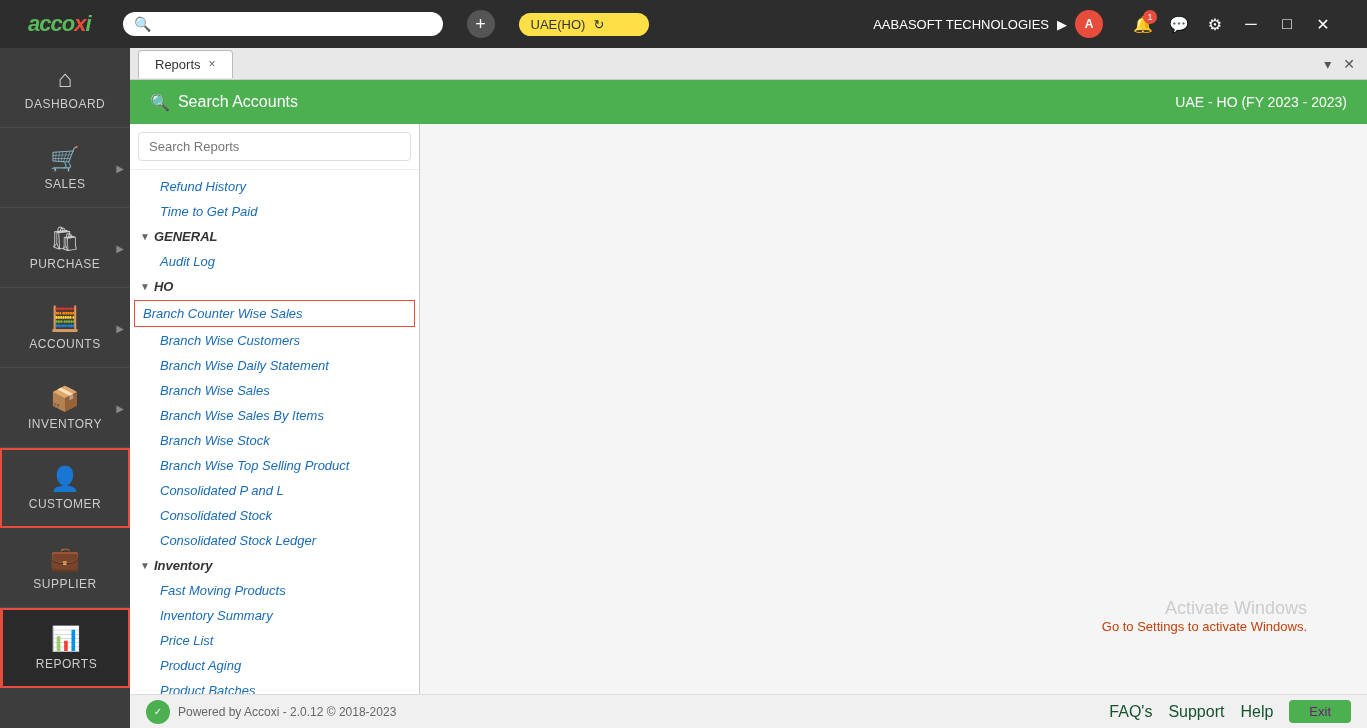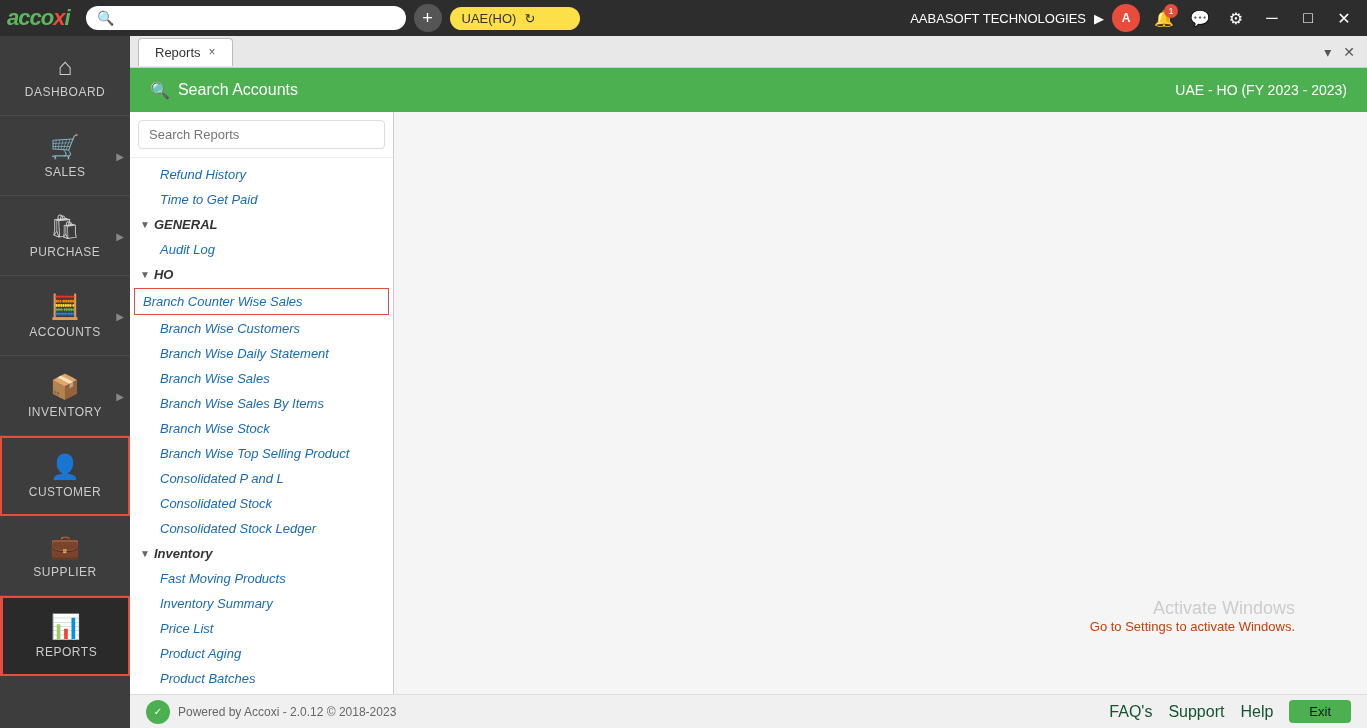--- a/index.html
+++ b/index.html
@@ -1,25 +1,25 @@
 <!DOCTYPE html>
 <html><head>
   <meta charset="utf-8">
   <style>
     * { margin: 0; padding: 0; box-sizing: border-box; }
     body { font-family: Arial, sans-serif; font-size: 13px; background: #f0f0f0; width: 1367px; height: 728px; overflow: hidden; display: flex; flex-direction: column; }
 
     
     .topbar {
-      height: 36px;
+      height: 48px;
       background: #2d2d2d;
       display: flex;
       align-items: center;
-      padding: 0 7px;
-      gap: 8px;
+      padding: 0 28px;
+      gap: 24px;
       flex-shrink: 0;
     }
     .logo {
       color: white;
       font-size: 22px;
       font-weight: bold;
       font-style: italic;
       margin-right: 8px;
       letter-spacing: -1px;
     }
@@ -243,21 +243,21 @@
 
     
     .split-panel {
       flex: 1;
       display: flex;
       overflow: hidden;
     }
 
     
     .report-sidebar {
-      width: 264px;
+      width: 290px;
       border-right: 1px solid #ccc;
       display: flex;
       flex-direction: column;
       background: white;
       flex-shrink: 0;
     }
     .report-search {
       padding: 8px;
       border-bottom: 1px solid #eee;
     }
@@ -307,21 +307,21 @@
 
     
     .report-main {
       flex: 1;
       background: #f5f5f5;
       position: relative;
     }
     .watermark {
       position: absolute;
       bottom: 60px;
-      right: 72px;
+      right: 60px;
       color: #ccc;
       font-size: 20px;
       text-align: right;
     }
 
     
     .footer {
       height: 34px;
       background: #f0f0f0;
       border-top: 1px solid #ddd;
@@ -350,21 +350,21 @@
       gap: 16px;
       align-items: center;
     }
     .footer-link {
       color: #14532d;
       cursor: pointer;
       font-size: 16px;
     }
     .exit-btn {
       background: #4caf50;
-      color: #0f172a;
+      color: #701a75;
       border: none;
       padding: 4px 20px;
       border-radius: 4px;
       cursor: pointer;
       font-size: 13px;
     }
   </style>
 </head>
 <body>
 

